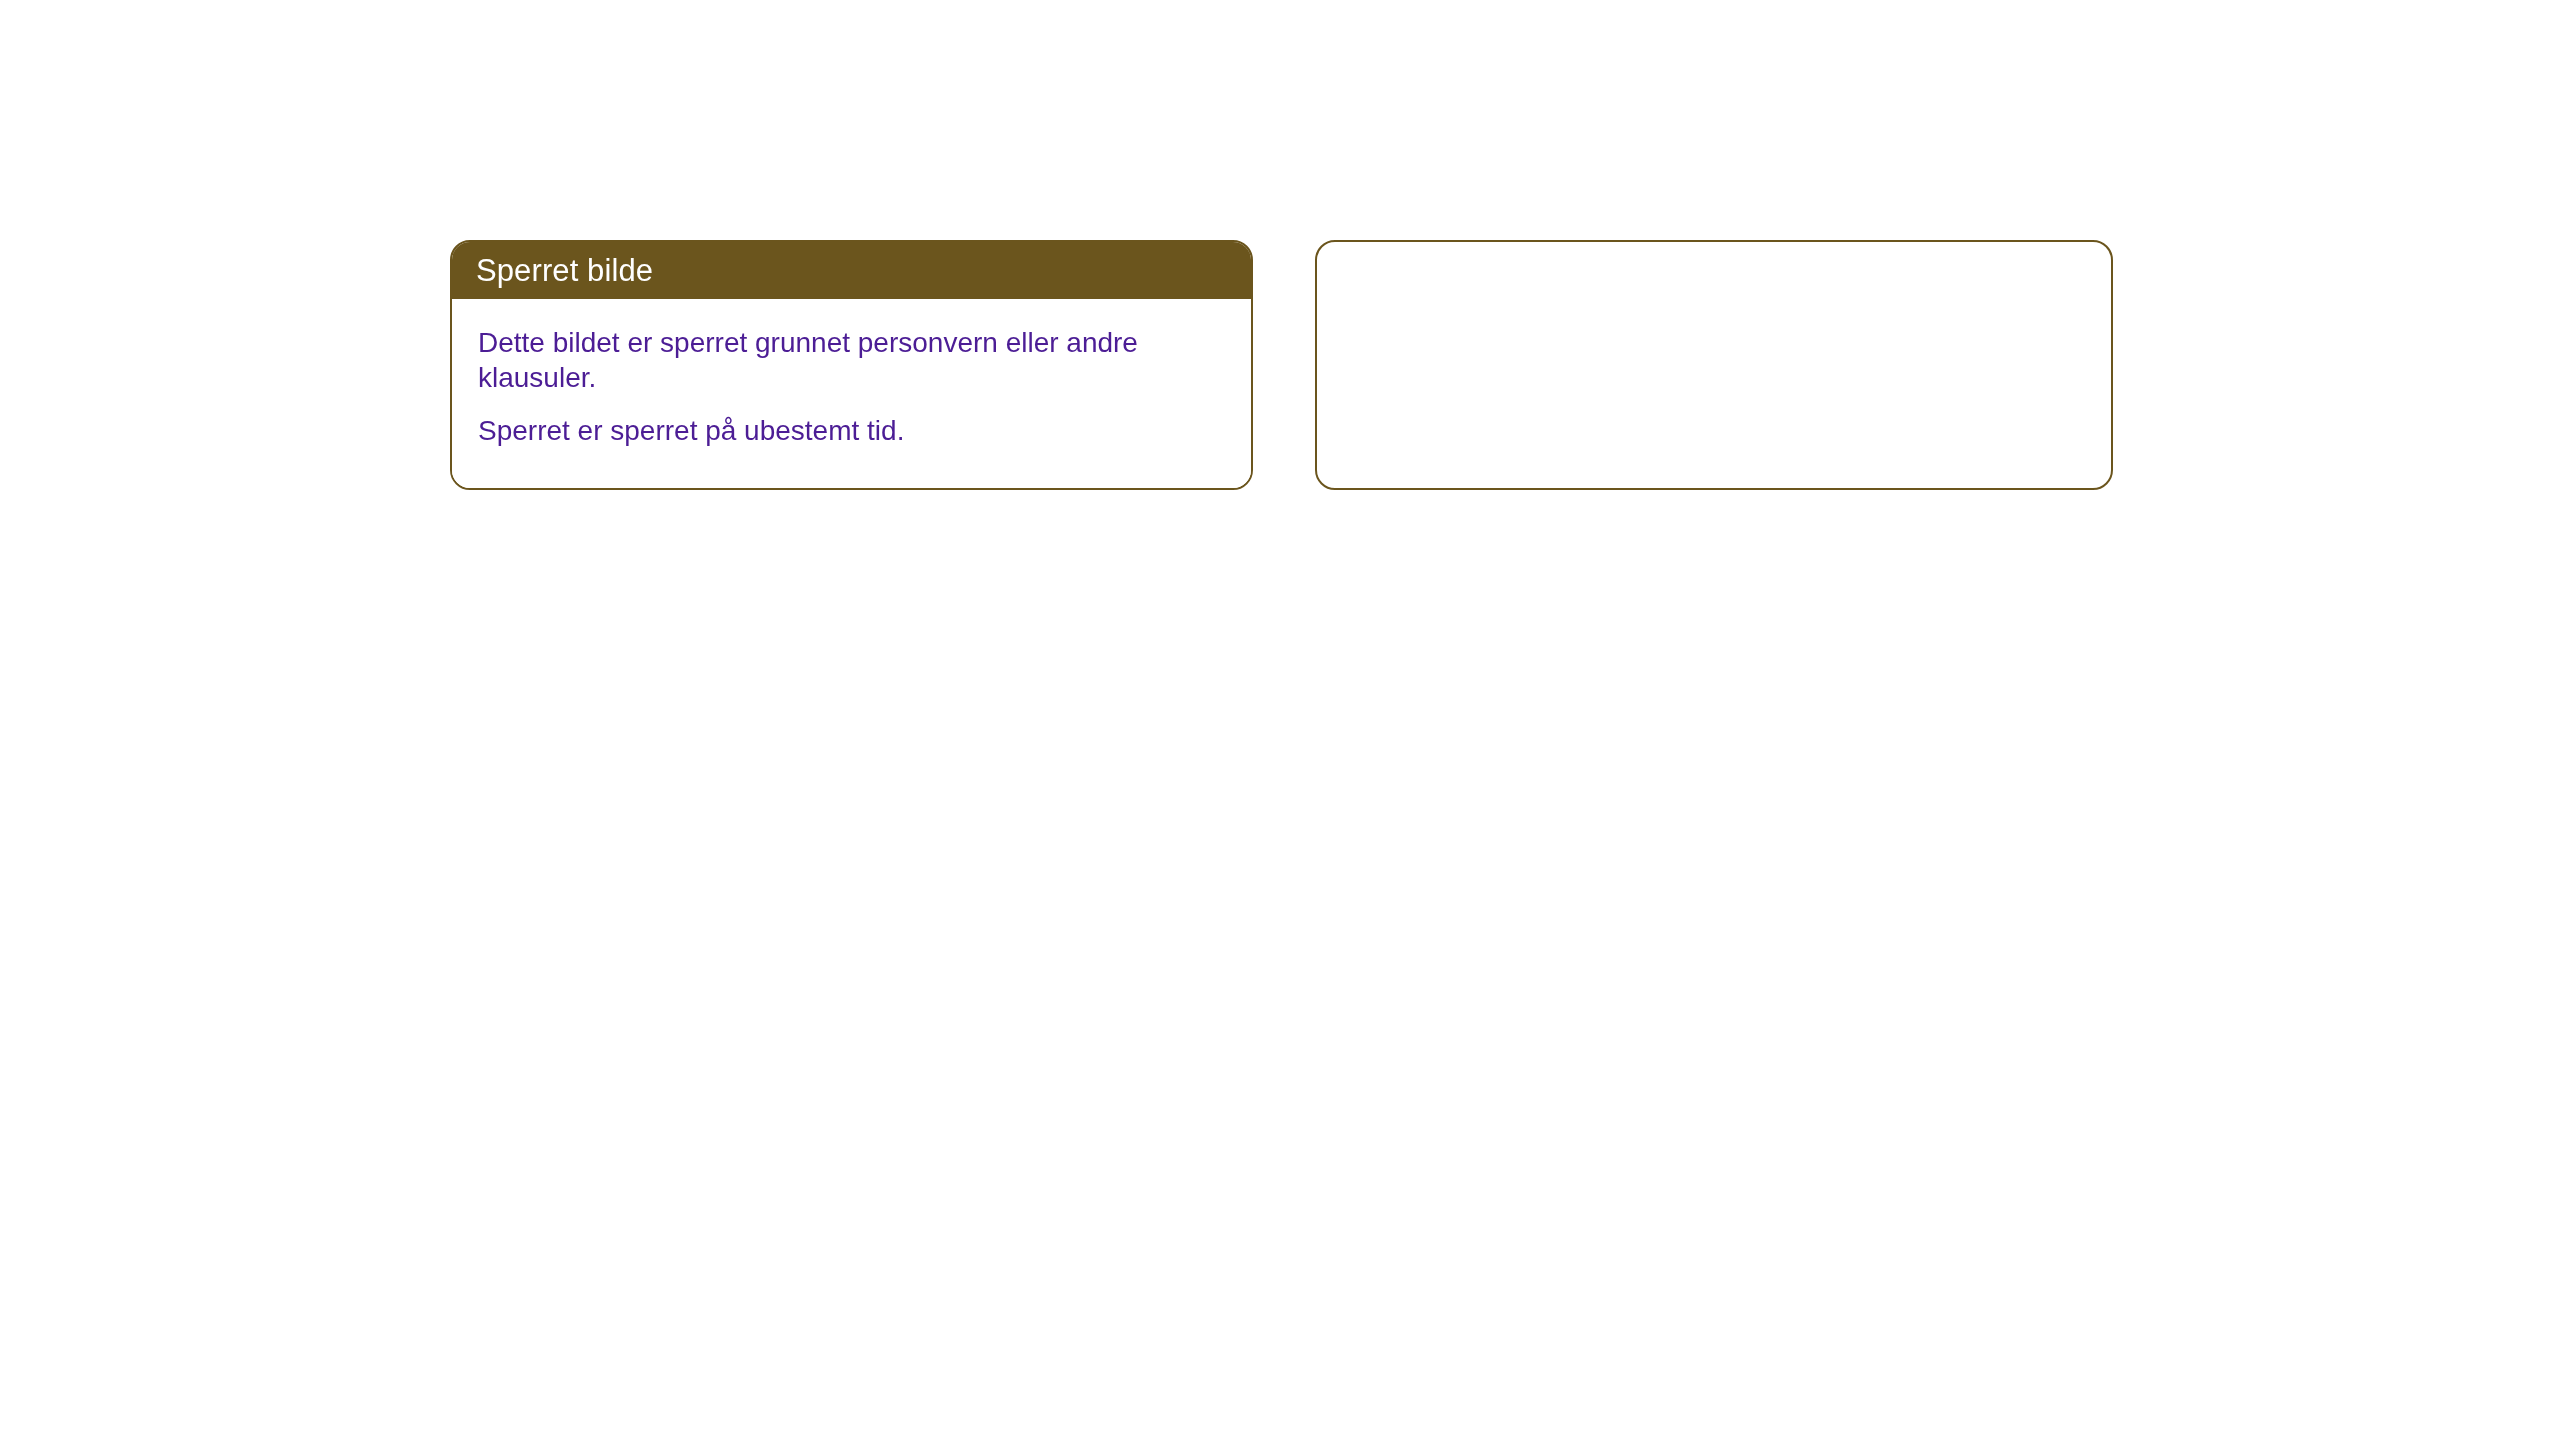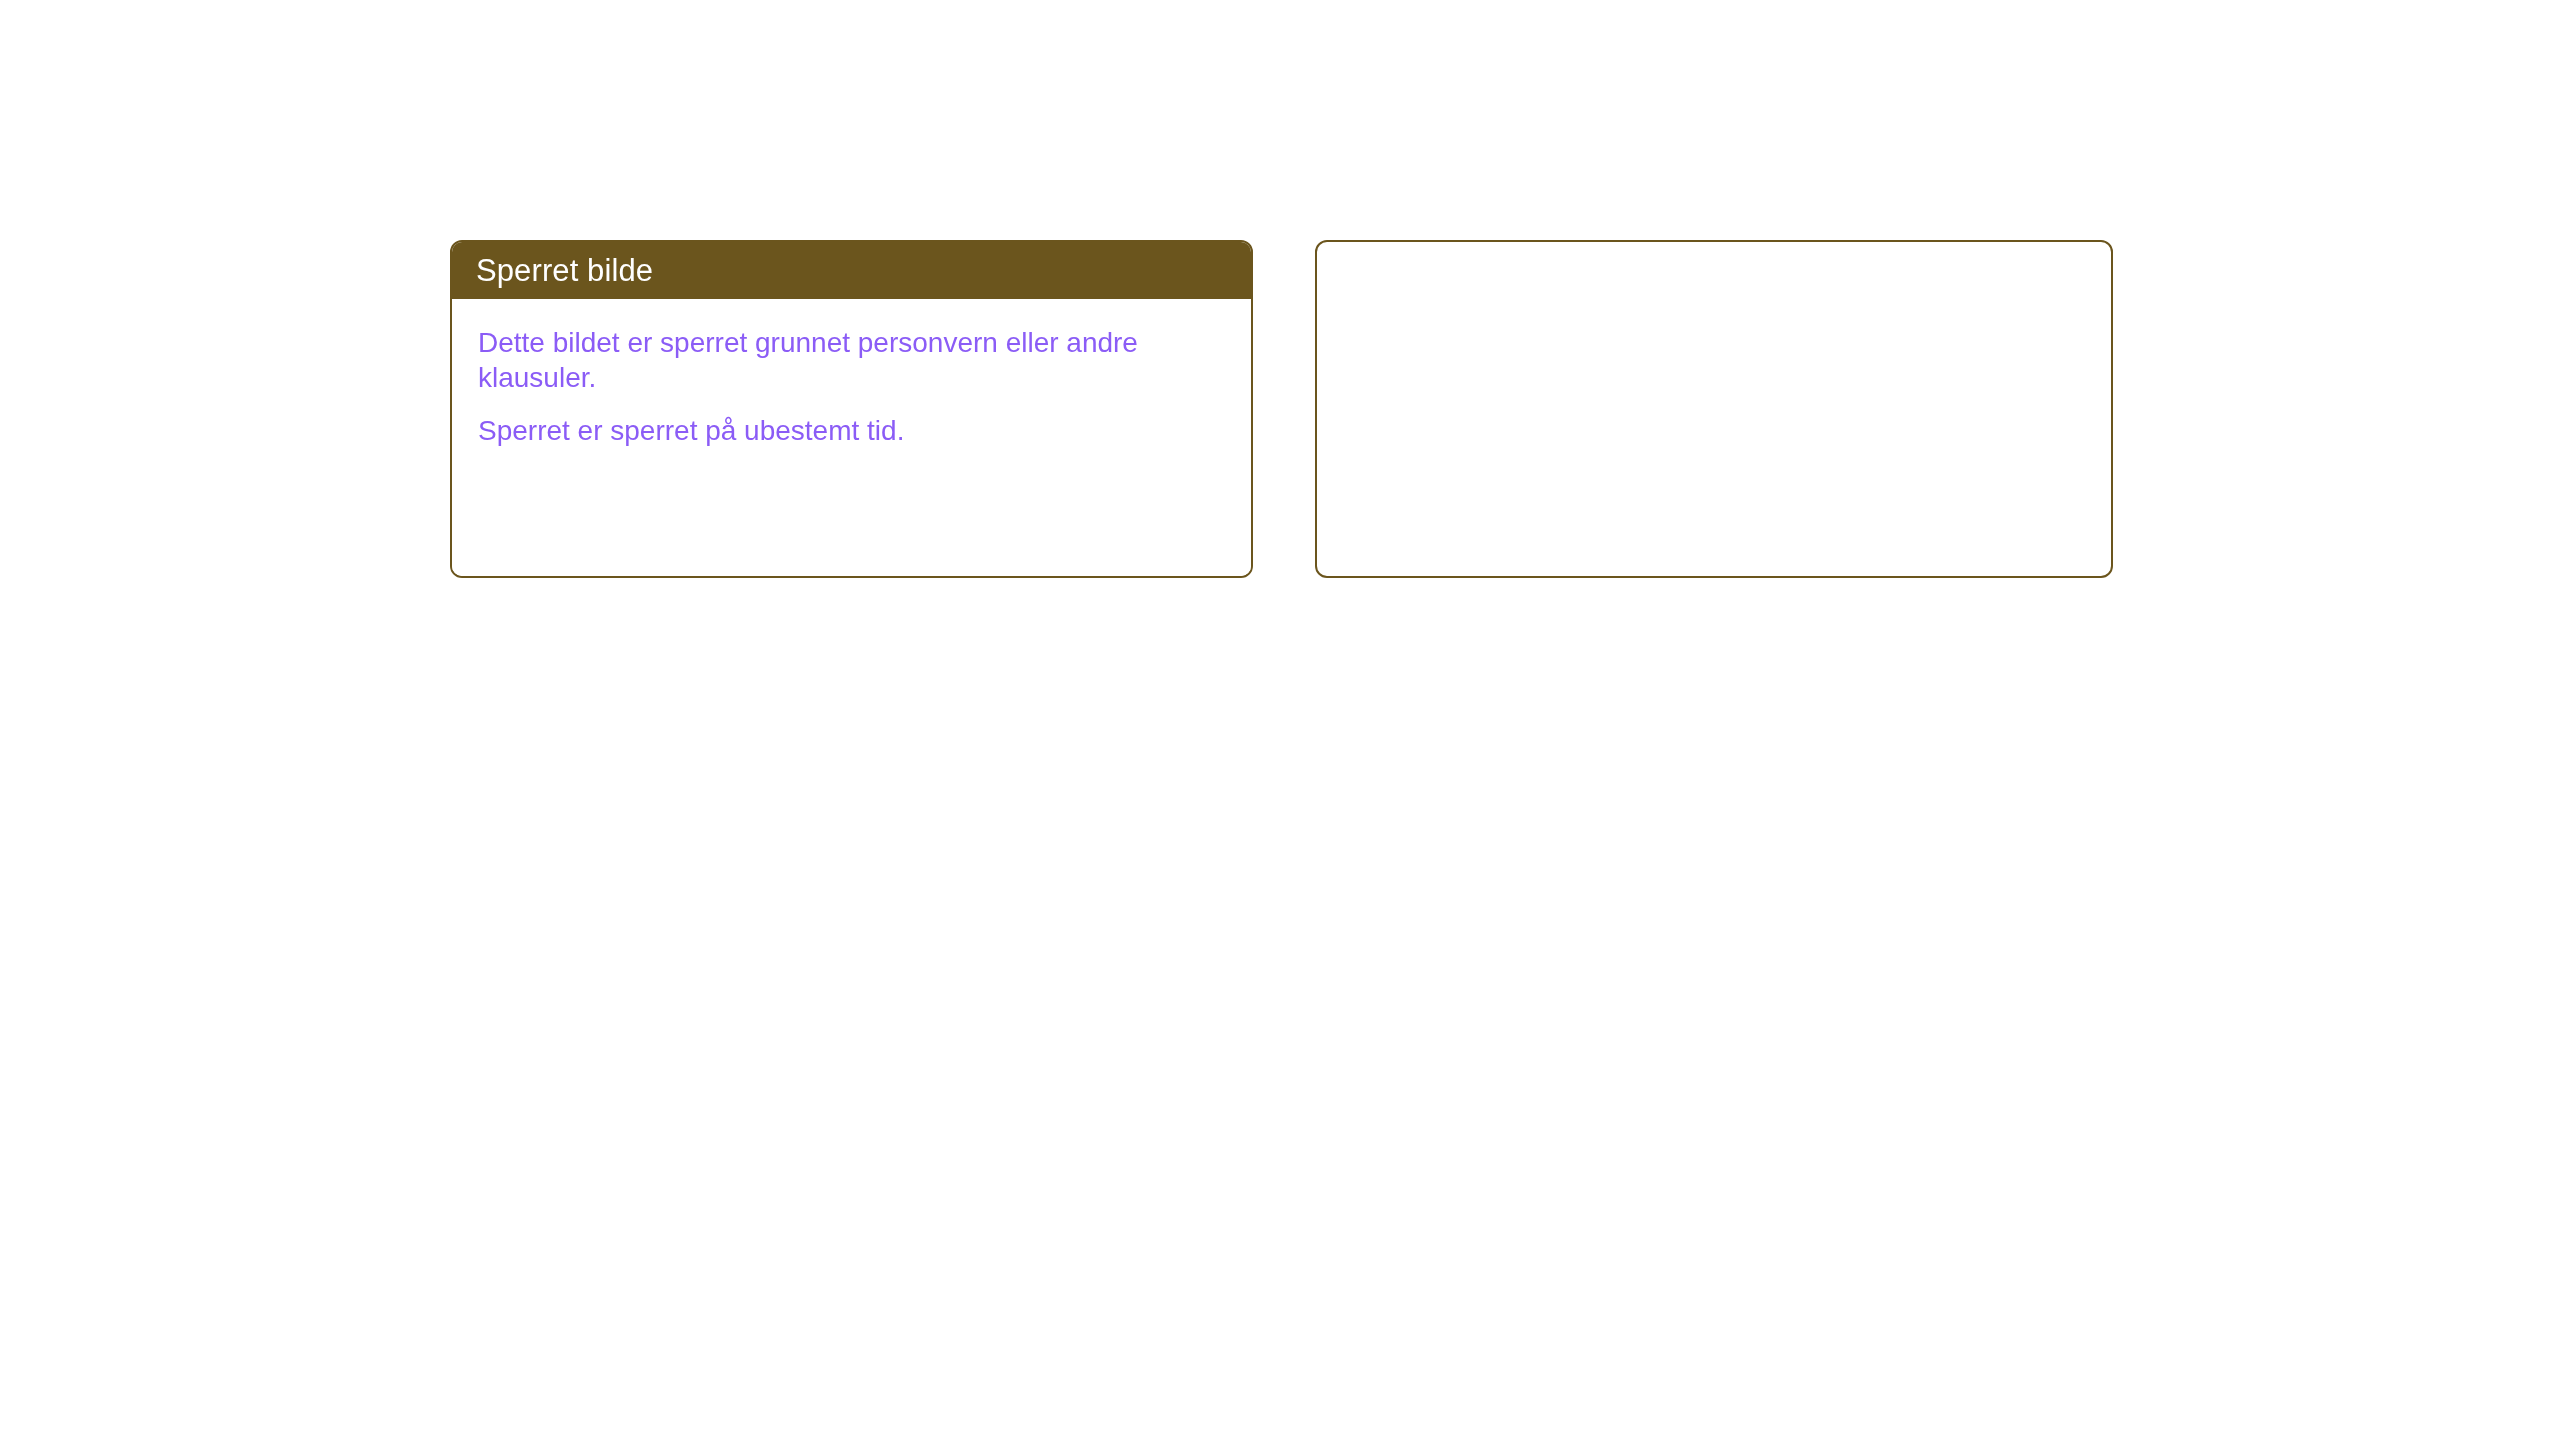--- a/index.html
+++ b/index.html
@@ -29,24 +29,24 @@
     top: 240px;
     display: flex;
     flex-direction: row;
     align-items: flex-start;
     gap: 62px;
   }
 
   .notice-card {
     box-sizing: border-box;
     width: 803px;
-    height: 338px;
+    height: 250px;
     background: #ffffff;
     border: 2px solid #6b551d;
-    border-radius: 12px;
+    border-radius: 20px;
     overflow: hidden;
     display: flex;
     flex-direction: column;
   }
 
   .notice-card.card-en {
     width: 798px;
   }
 
   .notice-header {
@@ -69,21 +69,21 @@
   }
 
   .notice-body {
     box-sizing: border-box;
     flex: 1 1 auto;
     background: #ffffff;
     padding: 26px 20px 0 26px;
   }
 
   .notice-paragraph {
-    color: #8b5cf6;
+    color: #4c1d95;
     font-size: 28px;
     line-height: 35px;
     font-weight: 400;
     margin: 0;
     max-width: 760px;
   }
 
   .paragraph-spacer {
     height: 18px;
   }

